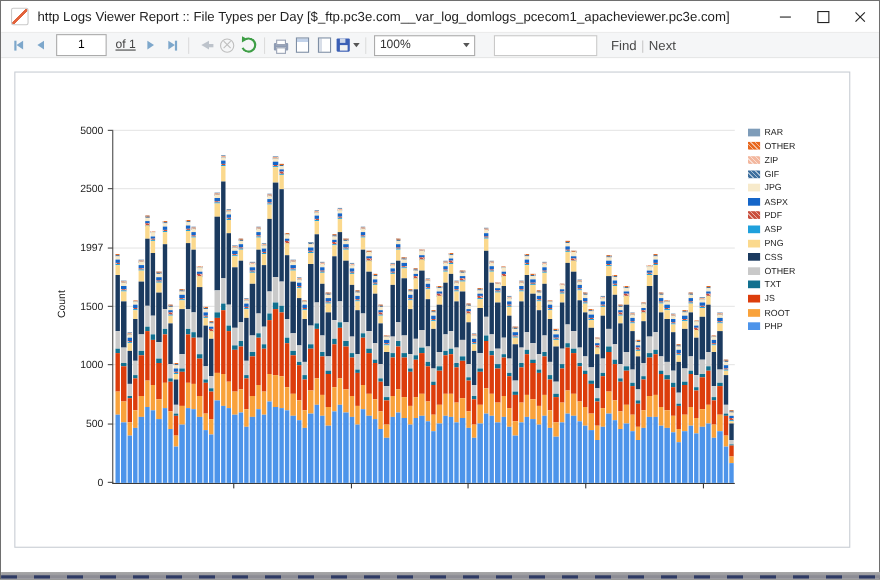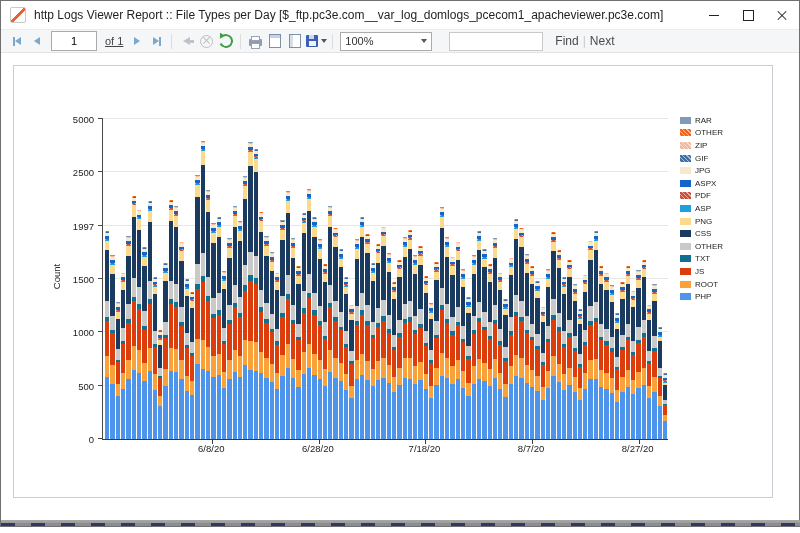--- a/index.html
+++ b/index.html
@@ -1979,27 +1979,20 @@
             <div class="ytickmark" style="bottom: 50%;"></div>
             <div class="ytickmark" style="bottom: 66.6667%;"></div>
             <div class="ytickmark" style="bottom: 83.3333%;"></div>
             <div class="ytickmark" style="bottom: 100%;"></div>
             <div class="xtickmark" style="left: 19.3396%;"></div>
             <div class="xtickmark" style="left: 38.2075%;"></div>
             <div class="xtickmark" style="left: 57.0755%;"></div>
             <div class="xtickmark" style="left: 75.9434%;"></div>
             <div class="xtickmark" style="left: 94.8113%;"></div>
           </div>
-        <div class="xlabels">
-            <div class="xtick" style="left: 19.3396%;">6/8/20</div>
-            <div class="xtick" style="left: 38.2075%;">6/28/20</div>
-            <div class="xtick" style="left: 57.0755%;">7/18/20</div>
-            <div class="xtick" style="left: 75.9434%;">8/7/20</div>
-            <div class="xtick" style="left: 94.8113%;">8/27/20</div>
-          </div>
         <div class="legend">
             <div class="legend-row">
               <span class="swatch" style="background-color: rgb(126, 156, 185);"></span>
               <span class="legend-label">RAR</span>
             </div>
             <div class="legend-row">
               <span class="swatch hatch" style="background-color: rgb(232, 104, 31);"></span>
               <span class="legend-label">OTHER</span>
             </div>
             <div class="legend-row">

